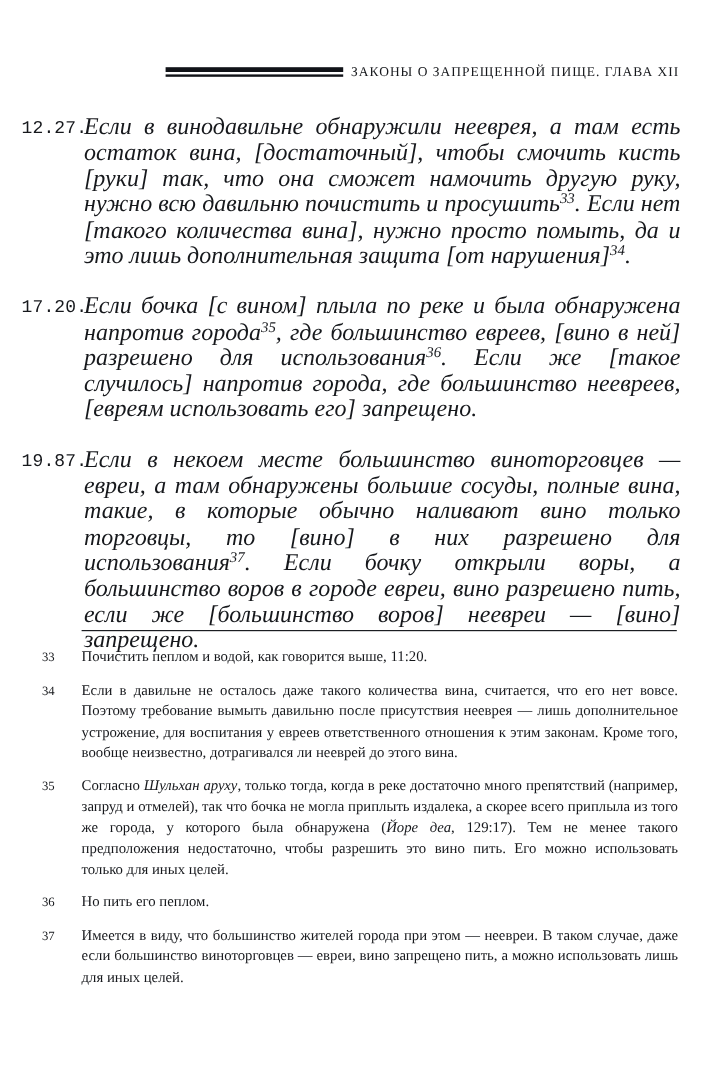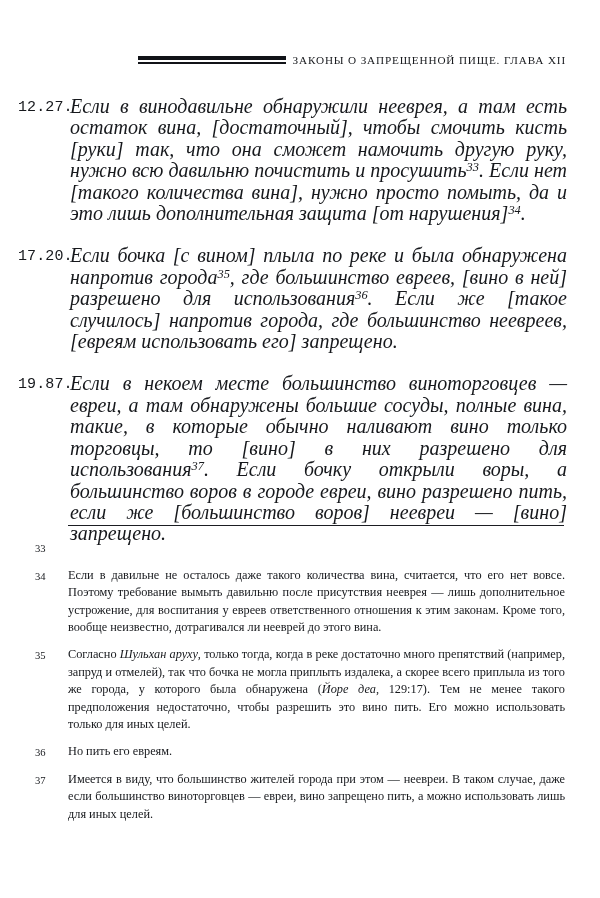--- a/index.html
+++ b/index.html
@@ -166,35 +166,36 @@
     </div>
 
   </div>
 
   <div class="footnotes">
 
     <div class="fn-rule"></div>
 
     <div class="fn">
       <div class="fn-num">33</div>
+      <div class="fn-text">Почистить пеплом и водой, как говорится выше, 11:20.</div>
     </div>
 
     <div class="fn">
       <div class="fn-num">34</div>
       <div class="fn-text">Если в давильне не осталось даже такого количества вина, считается, что его нет вовсе. Поэтому требование вымыть давильню после присутствия нееврея — лишь дополнительное устрожение, для воспитания у евреев ответственного отношения к этим законам. Кроме того, вообще неизвестно, дотрагивался ли нееврей до этого вина.</div>
     </div>
 
     <div class="fn">
       <div class="fn-num">35</div>
       <div class="fn-text">Согласно <i>Шульхан аруху</i>, только тогда, когда в реке достаточно много препятствий (например, запруд и отмелей), так что бочка не могла приплыть издалека, а скорее всего приплыла из того же города, у которого была обнаружена (<i>Йоре деа</i>, 129:17). Тем не менее такого предположения недостаточно, чтобы разрешить это вино пить. Его можно использовать только для иных целей.</div>
     </div>
 
     <div class="fn">
       <div class="fn-num">36</div>
-      <div class="fn-text">Но пить его евреям.</div>
+      <div class="fn-text">Но пить его пеплом.</div>
     </div>
 
     <div class="fn">
       <div class="fn-num">37</div>
       <div class="fn-text">Имеется в виду, что большинство жителей города при этом&nbsp;— неевреи. В таком случае, даже если большинство виноторговцев&nbsp;— евреи, вино запрещено пить, а можно использовать лишь для иных целей.</div>
     </div>
 
   </div>
 
 </div>

